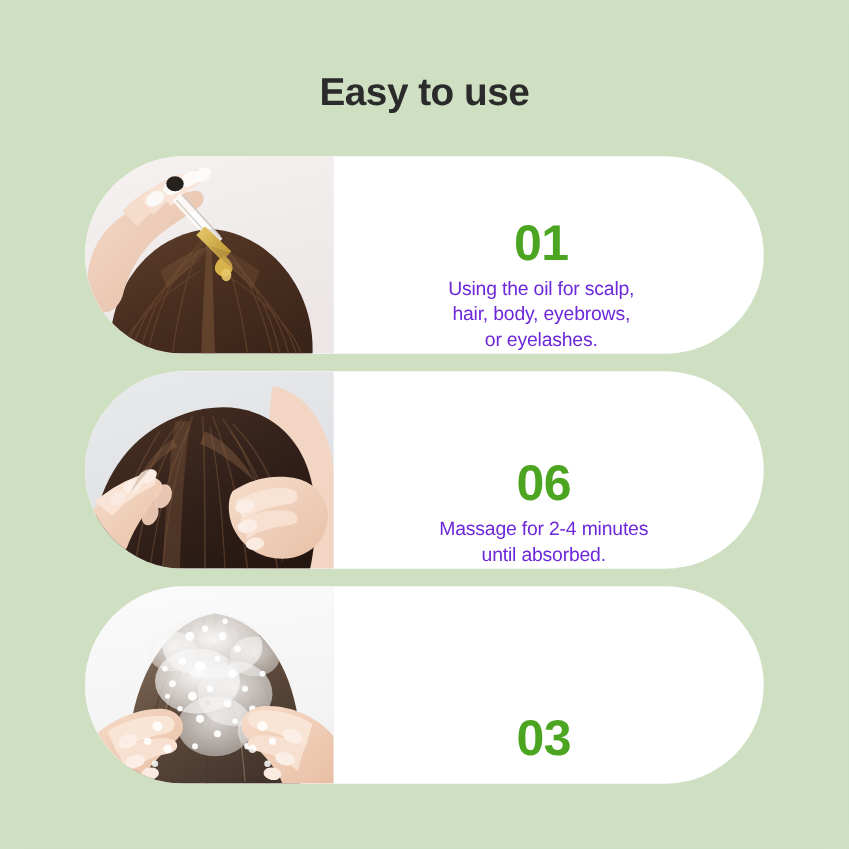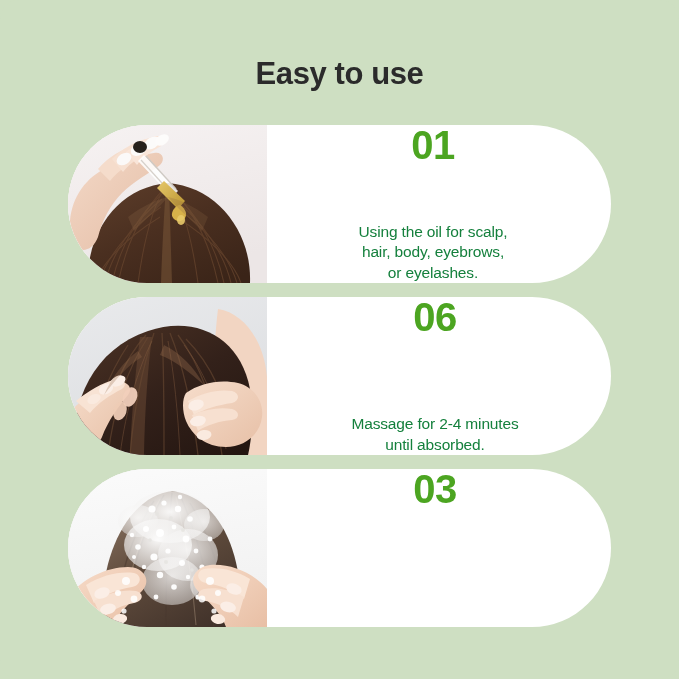--- a/index.html
+++ b/index.html
@@ -71,45 +71,45 @@
     height: 158px;
   }
 
   
   .textpanel {
     flex: 1 1 auto;
     height: 158px;
     display: flex;
     flex-direction: column;
     align-items: center;
-    justify-content: space-between;
+    justify-content: flex-end;
     padding: 0 26px 0 18px;
     box-sizing: border-box;
     text-align: center;
   }
   .step-num {
     font-size: 40px;
     font-weight: 700;
     color: #4ca521;
     line-height: 1.0;
     letter-spacing: -0.5px;
     margin-bottom: 7px;
     font-family: "Liberation Sans", sans-serif;
   }
   .step-desc {
     font-size: 15.5px;
     font-weight: 400;
-    color: #15803d;
+    color: #6d28d9;
     line-height: 1.32;
     letter-spacing: -0.15px;
     white-space: pre-line;
     font-family: "Liberation Sans", sans-serif;
   }
   .card-1 .textpanel { padding-right: 30px; }
-  .card-3 .step-num { margin-bottom: 1px; }
+  .card-3 .step-num { margin-bottom: 16px; }
 </style>
 </head>
 <body>
 
 <div class="page">
 
   <div class="title">Easy to use</div>
 
   <div class="cards">
 

